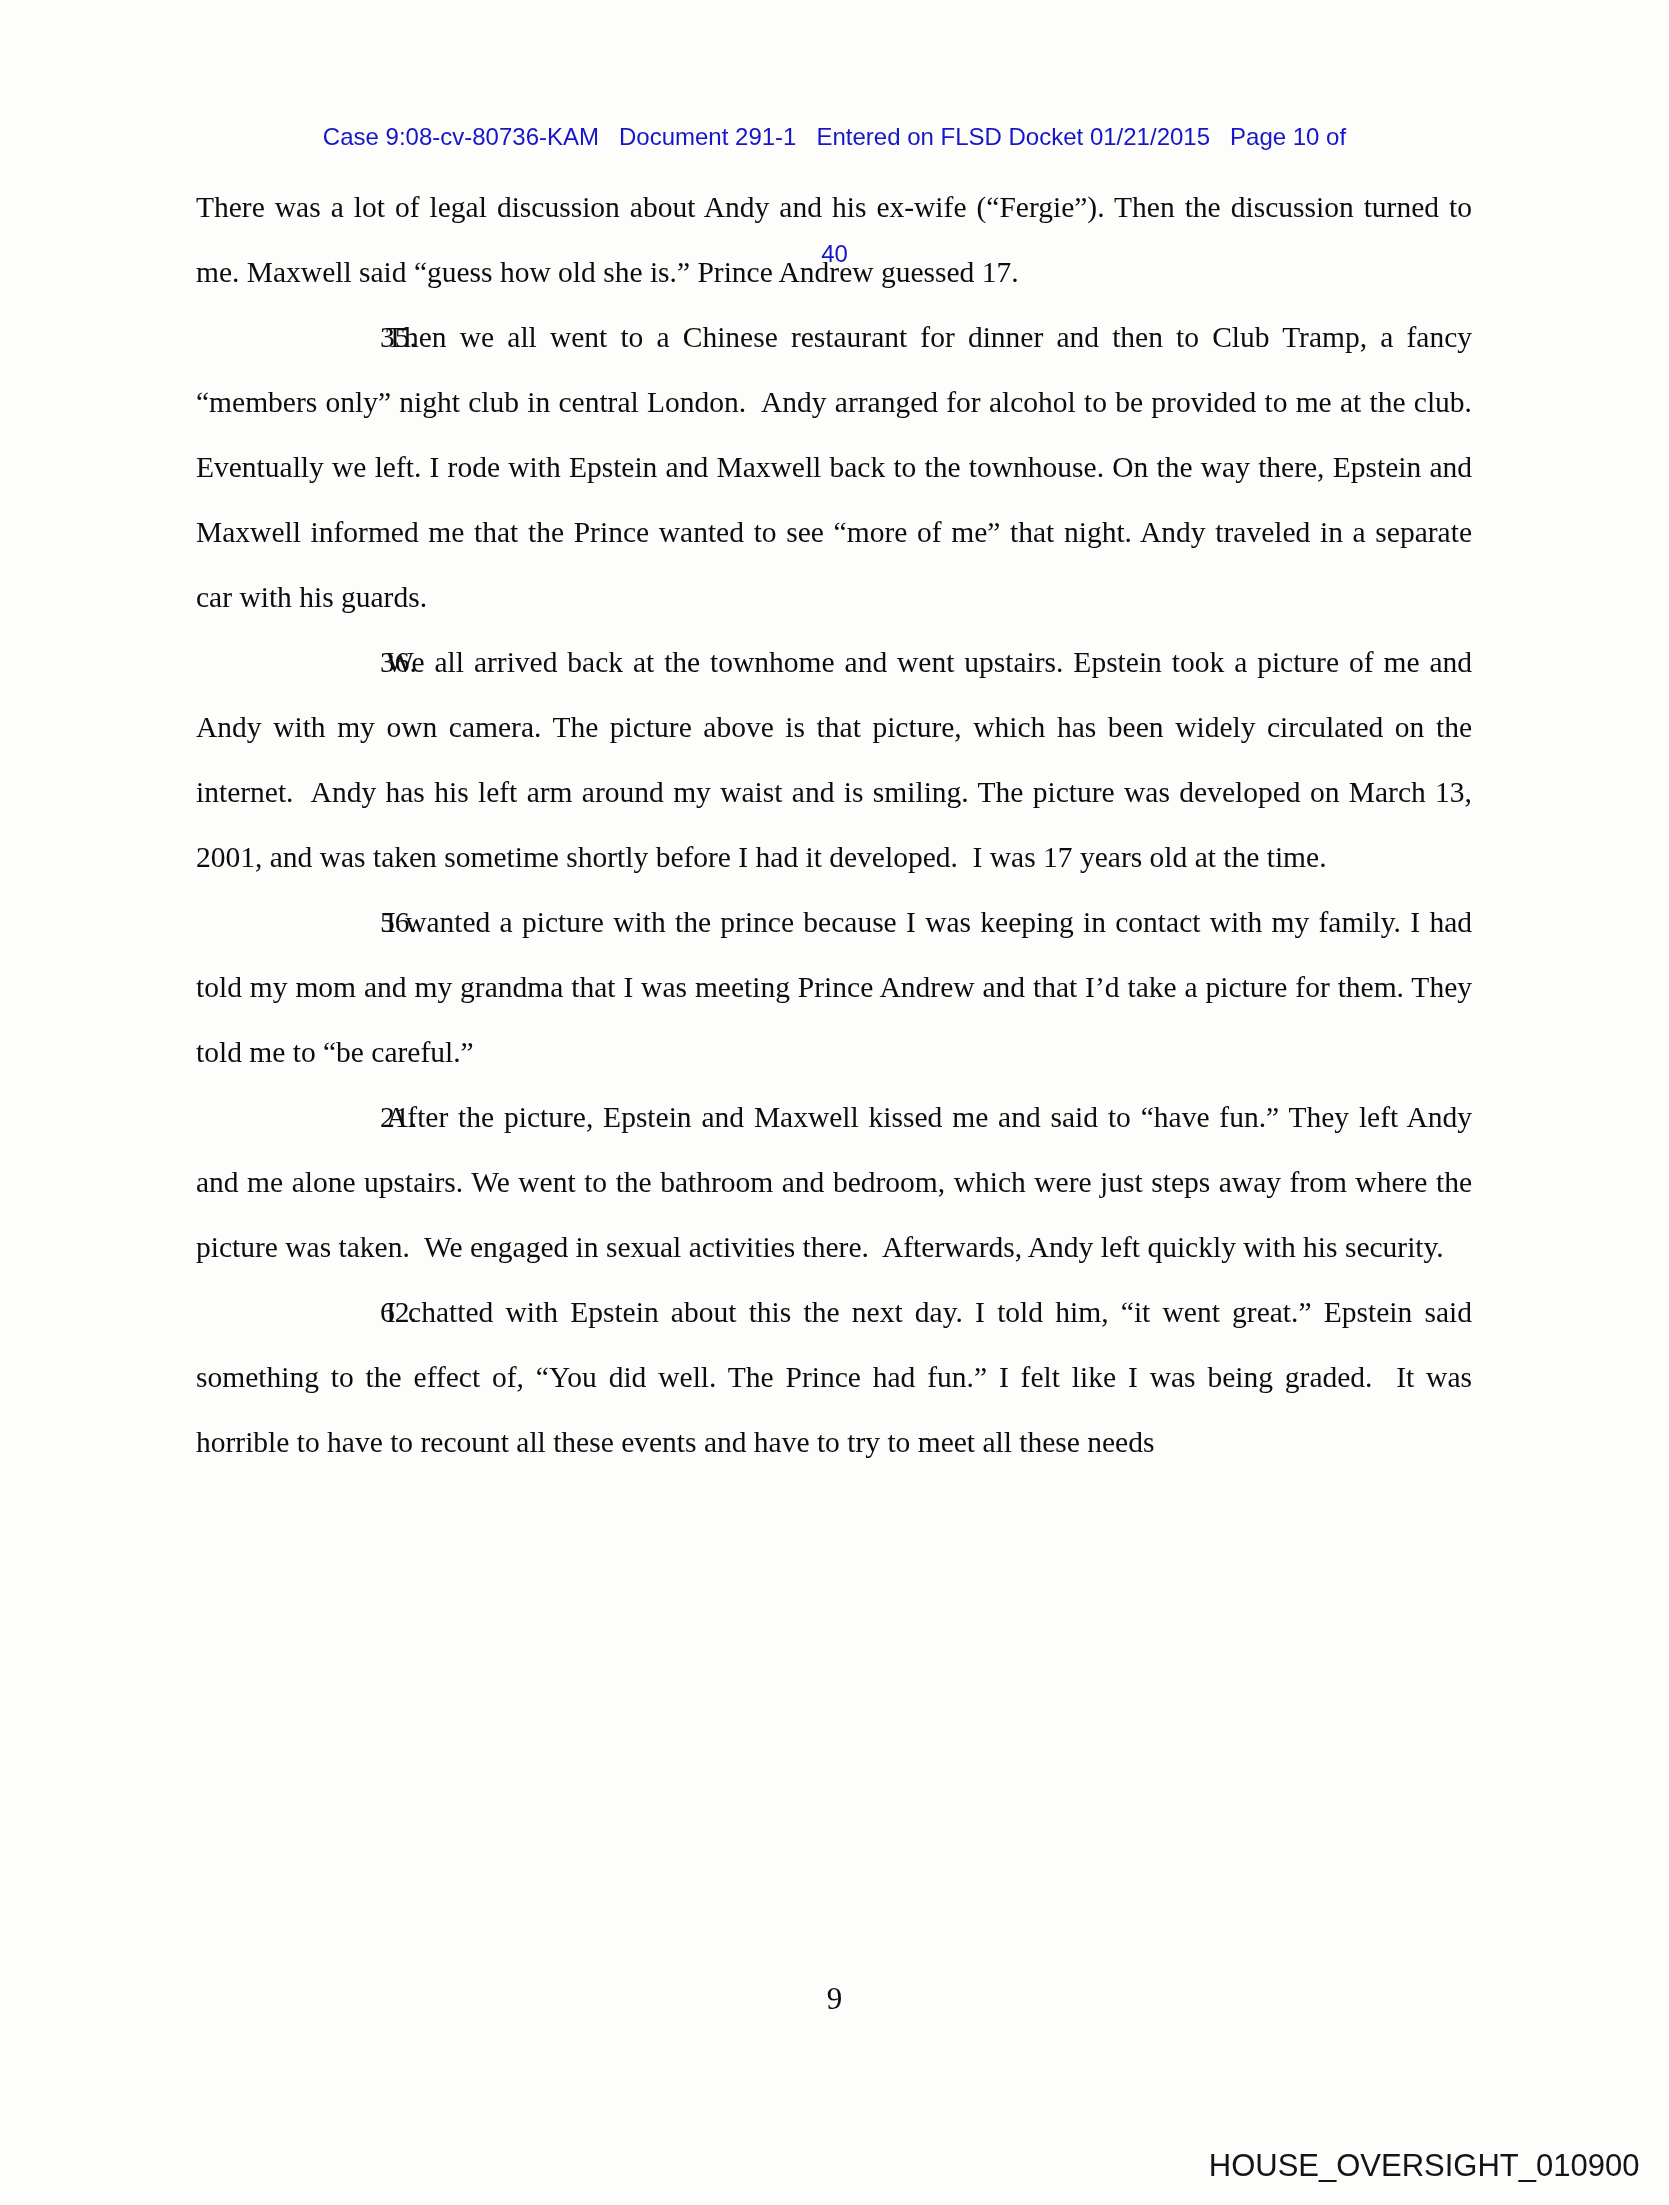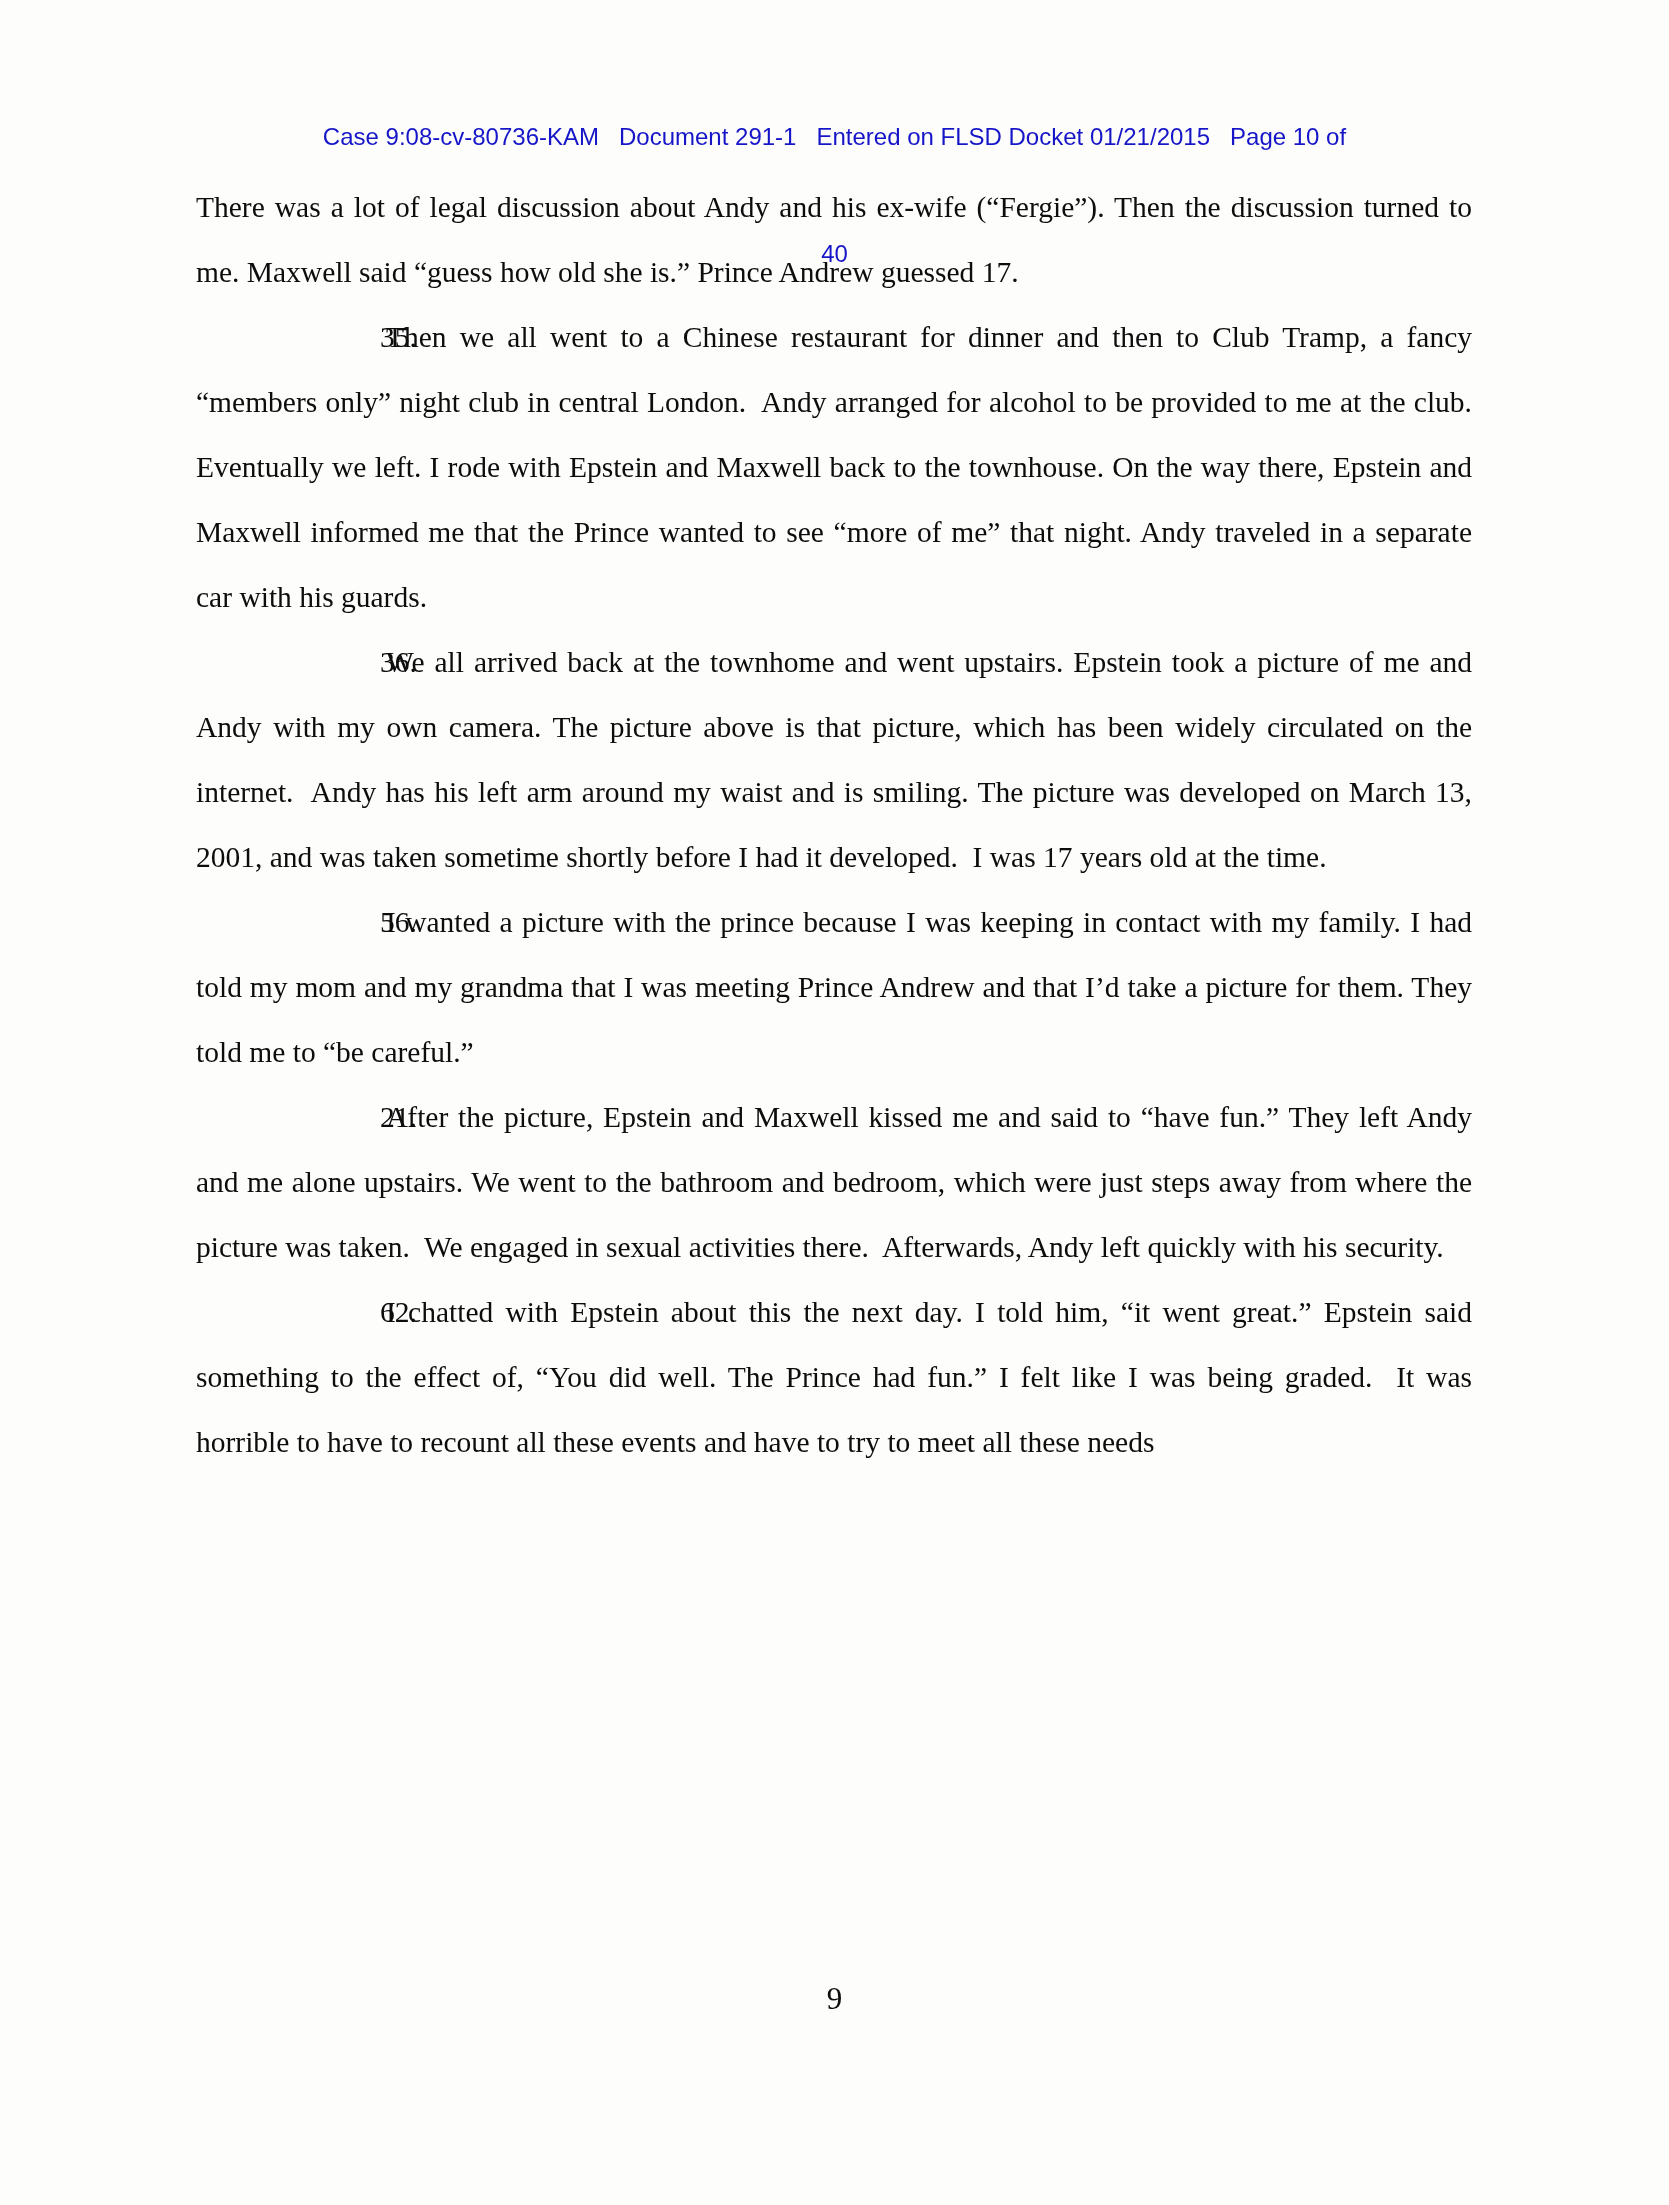--- a/index.html
+++ b/index.html
@@ -84,15 +84,16 @@
     <p class="para"><span class="pnum">56.</span><span class="ptext">I wanted a picture with the prince because I was keeping in contact with my family. I had told my mom and my grandma that I was meeting Prince Andrew and that I’d take a picture for them. They told me to “be careful.”</span></p>
 
     <p class="para"><span class="pnum">21.</span><span class="ptext">After the picture, Epstein and Maxwell kissed me and said to “have fun.” They left Andy and me alone upstairs. We went to the bathroom and bedroom, which were just steps away from where the picture was taken.  We engaged in sexual activities there.  Afterwards, Andy left quickly with his security.</span></p>
 
     <p class="para"><span class="pnum">62.</span><span class="ptext">I chatted with Epstein about this the next day. I told him, “it went great.” Epstein said something to the effect of, “You did well. The Prince had fun.” I felt like I was being graded.  It was horrible to have to recount all these events and have to try to meet all these needs</span></p>
 
   </div>
 
   <div class="pageno">9</div>
 
+  <div class="bates">HOUSE_OVERSIGHT_010900</div>
 
 </div>
 
 
 </body></html>

